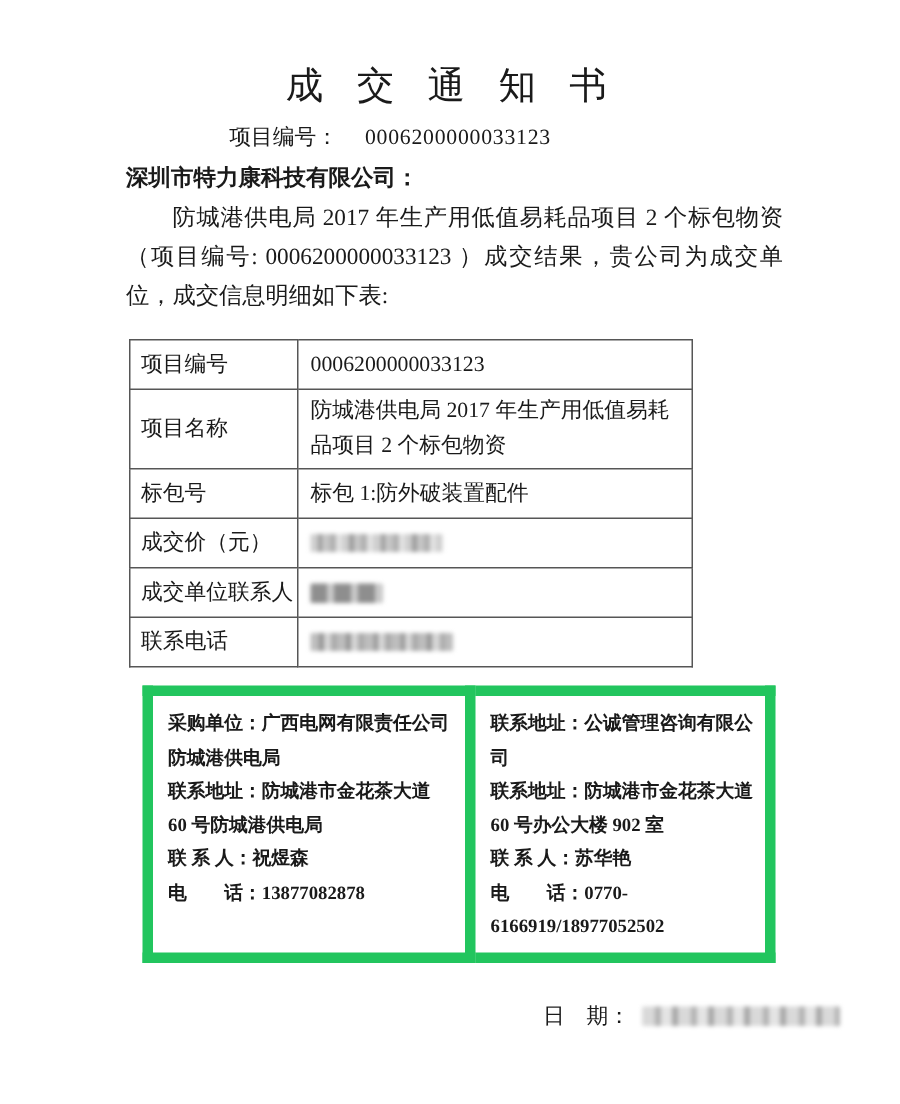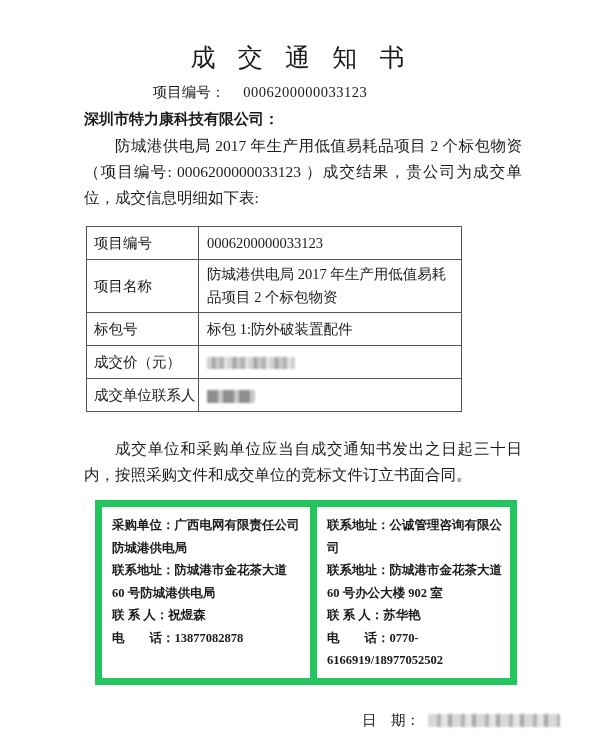--- a/index.html
+++ b/index.html
@@ -144,24 +144,27 @@
         <td>标包 1:防外破装置配件</td>
       </tr>
       <tr>
         <td class="lbl">成交价（元）</td>
         <td><span class="mosaic m-price"></span></td>
       </tr>
       <tr>
         <td class="lbl">成交单位联系人</td>
         <td><span class="mosaic m-person"></span></td>
       </tr>
+      <tr>
+        <td class="lbl">联系电话</td>
+        <td><span class="mosaic m-phone"></span></td>
+      </tr>
     </tbody>
   </table>
 
-  <p class="para second">成交单位和采购单位应当自成交通知书发出之日起三十日内，按照采购文件和成交单位的竞标文件订立书面合同。</p>
 
   <table class="t2">
     <tbody>
       <tr>
         <td class="left-cell">
           <div class="cell-line">采购单位：广西电网有限责任公司防城港供电局</div>
           <div class="cell-line">联系地址：防城港市金花茶大道 60 号防城港供电局</div>
           <div class="cell-line">联 系 人：祝煜森</div>
           <div class="cell-line">电　　话：13877082878</div>
         </td>

